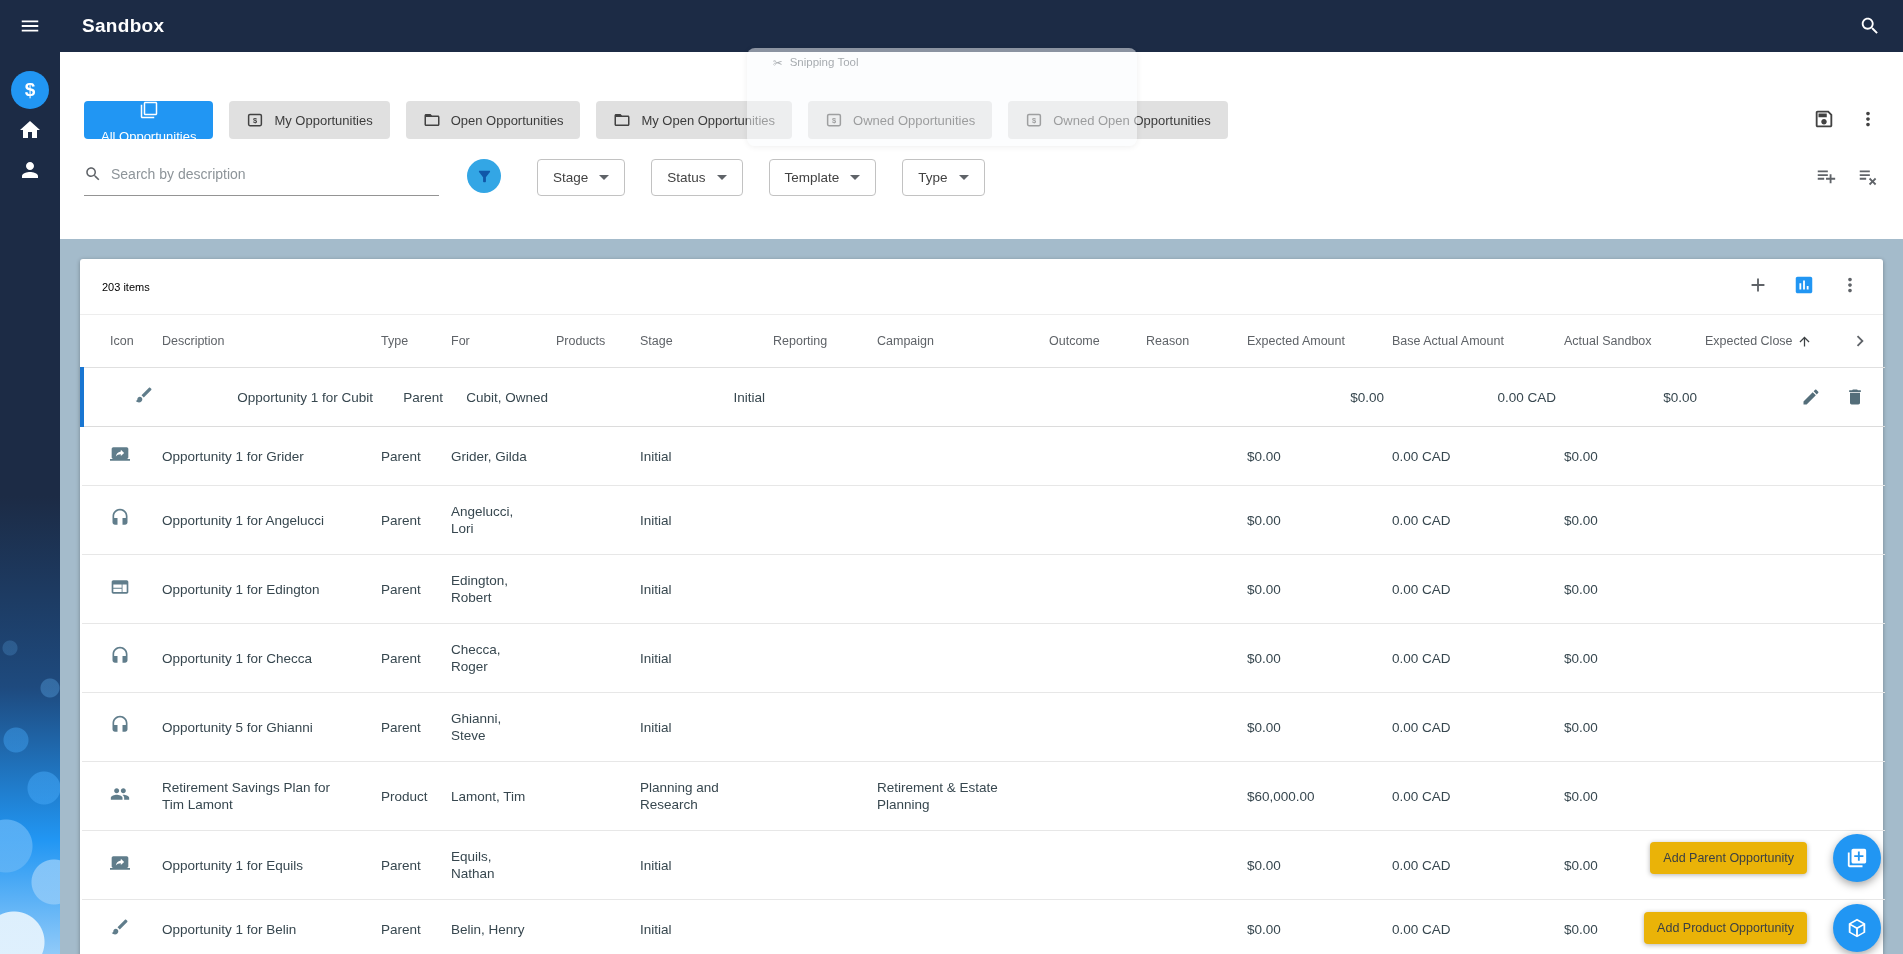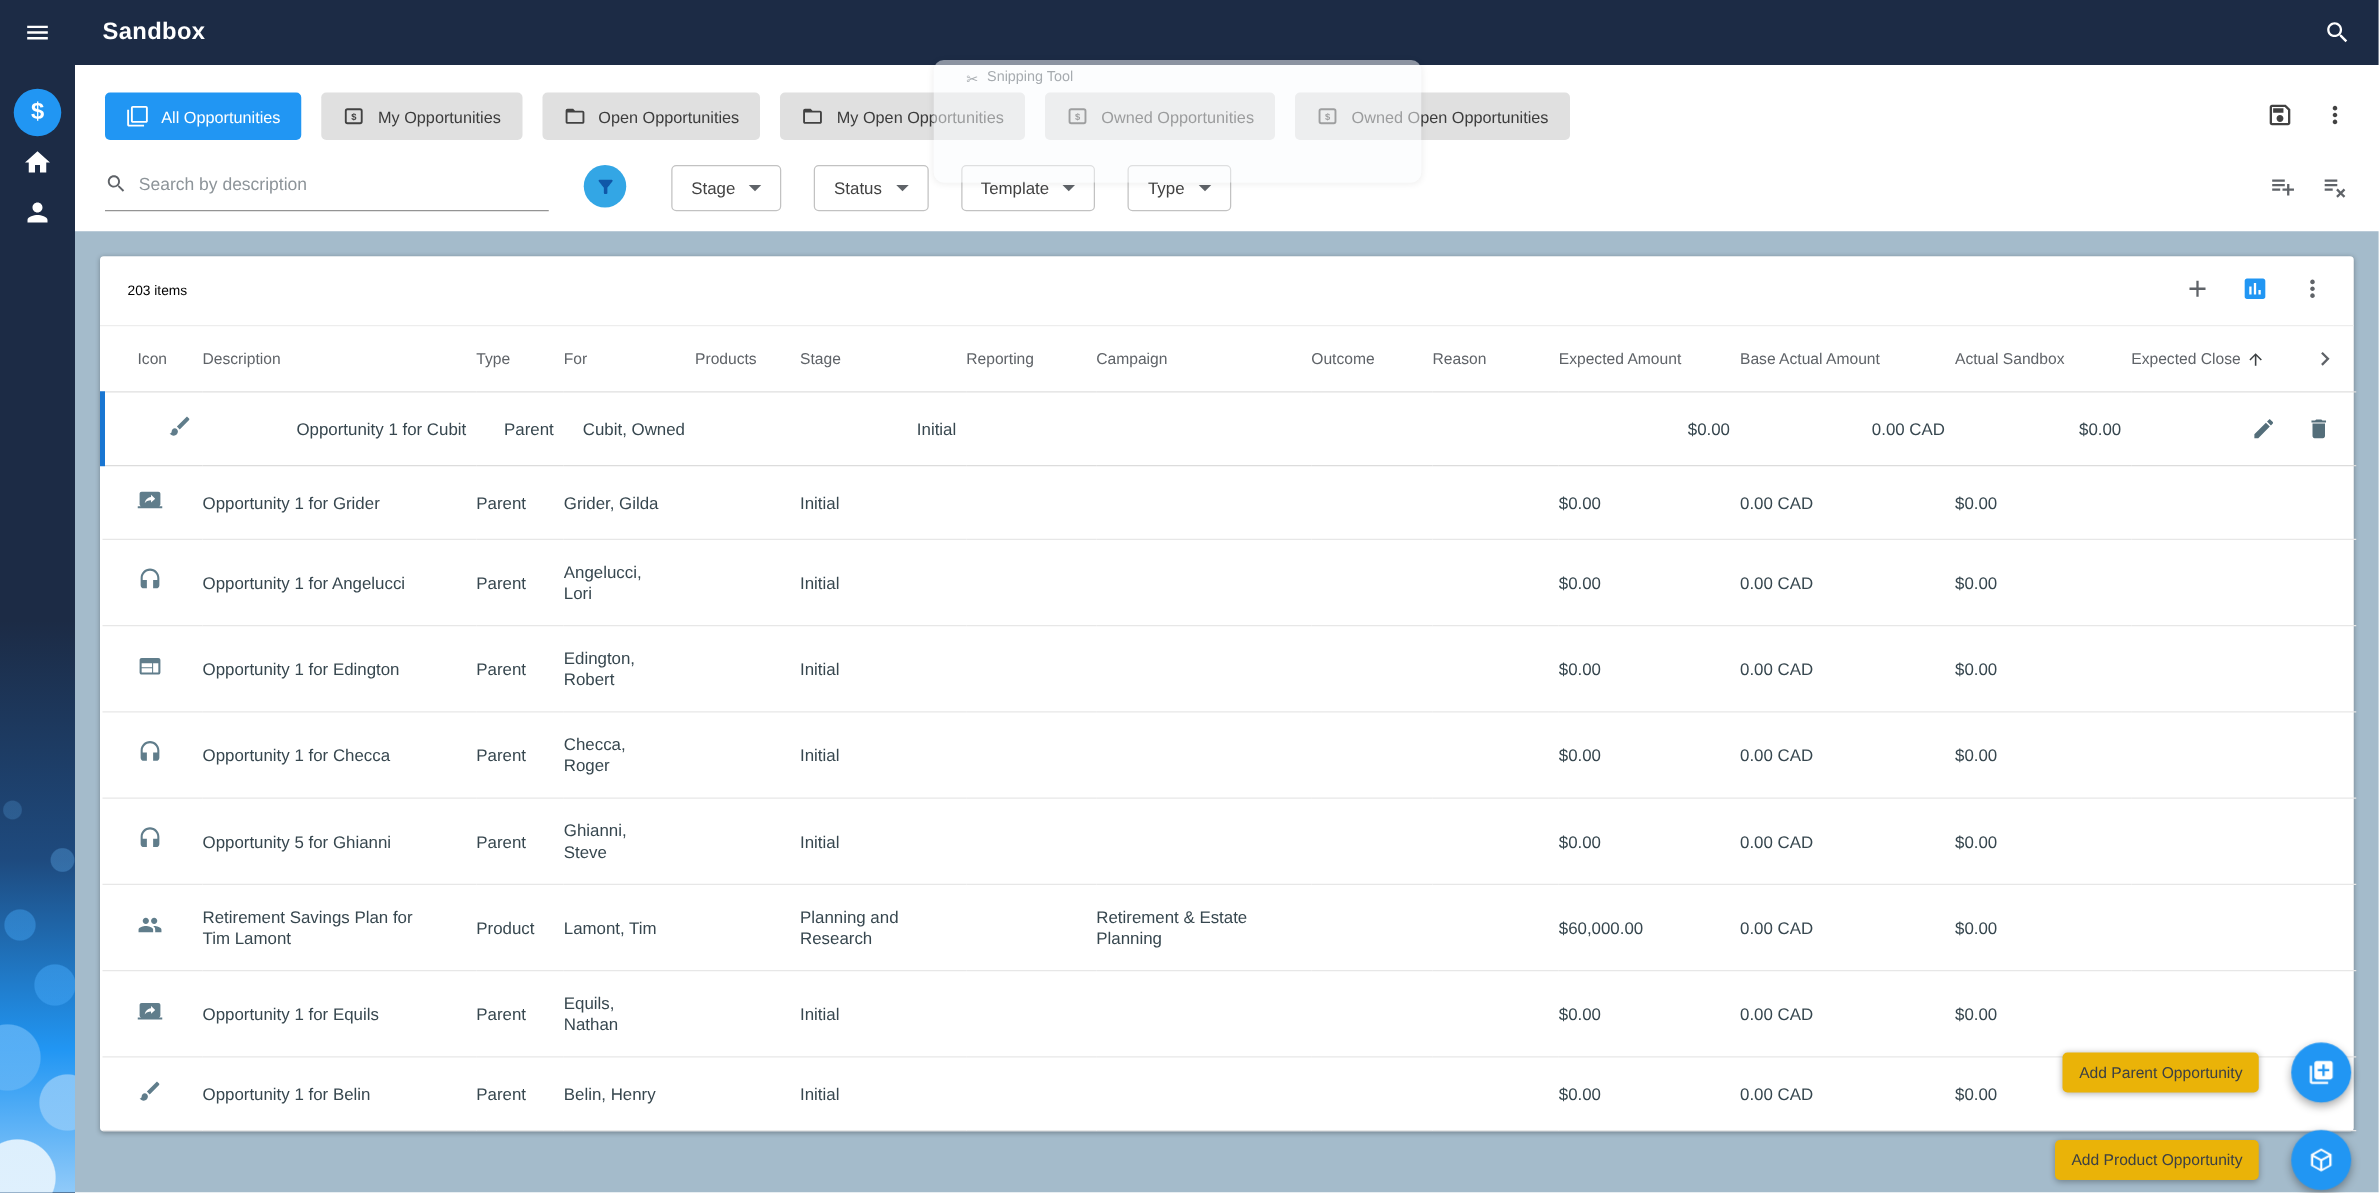--- a/index.html
+++ b/index.html
@@ -24,34 +24,34 @@
     display:flex;flex-direction:column;align-items:center;}
   .menu-btn{width:60px;height:52px;display:flex;align-items:center;justify-content:center;color:#fff;}
   .menu-btn .icon{width:22px;height:22px;}
   .side-btn{width:60px;height:40px;display:flex;align-items:center;justify-content:center;color:#fff;}
   .side-btn .icon{width:24px;height:24px;}
   .app-wrap{margin-top:18px;}
   .app-circle{width:38px;height:38px;border-radius:50%;background:#2196f3;color:#fff;
     font-size:19px;font-weight:700;display:flex;align-items:center;justify-content:center;}
 
   
-  .main{margin-left:60px;height:954px;display:flex;flex-direction:column;}
+  .main{margin-left:60px;height:954px;display:flex;flex-direction:column;gap:27px;}
   .topbar{height:52px;flex:none;background:#1c2b45;display:flex;align-items:center;padding:0 22px;color:#fff;}
   .topbar-title{font-size:19px;font-weight:700;letter-spacing:.3px;}
   .topbar-search{margin-left:auto;display:flex;}
   .topbar-search .icon{width:22px;height:22px;}
 
   
   .toolbar{background:#fff;padding:22px 24px 16px;flex:none;}
   .tabs-row{display:flex;align-items:center;}
   .tabs-list{display:flex;gap:16px;}
   .tab{height:38px;border-radius:4px;background:#e0e0e0;color:#3c3c3c;display:inline-flex;
     align-items:center;gap:10px;padding:0 17px;font-size:13px;white-space:nowrap;}
   .tab .icon{width:18px;height:18px;color:#424242;}
-  .tab.active{background:#2196f3;color:#fff;}
+  .tab.active{background:#2196f3;color:#fff;flex-direction:column;}
   .tab.active .icon{color:#fff;}
   .tabs-actions{margin-left:auto;display:flex;align-items:center;gap:22px;color:#424242;}
   .tabs-actions .icon{width:22px;height:22px;}
 
   .filter-row{margin-top:20px;display:flex;}
   .search-field{display:flex;align-items:center;gap:9px;width:355px;border-bottom:1px solid #949494;padding-bottom:7px;}
   .search-field .icon{width:18px;height:18px;color:#5f6368;}
   .search-field input{border:none;outline:none;flex:1;font-size:14px;color:#333;background:transparent;font-family:inherit;}
   .search-field input::placeholder{color:#8d9499;}
   .filter-btn{width:34px;height:34px;border-radius:50%;background:#33a6e5;display:flex;

